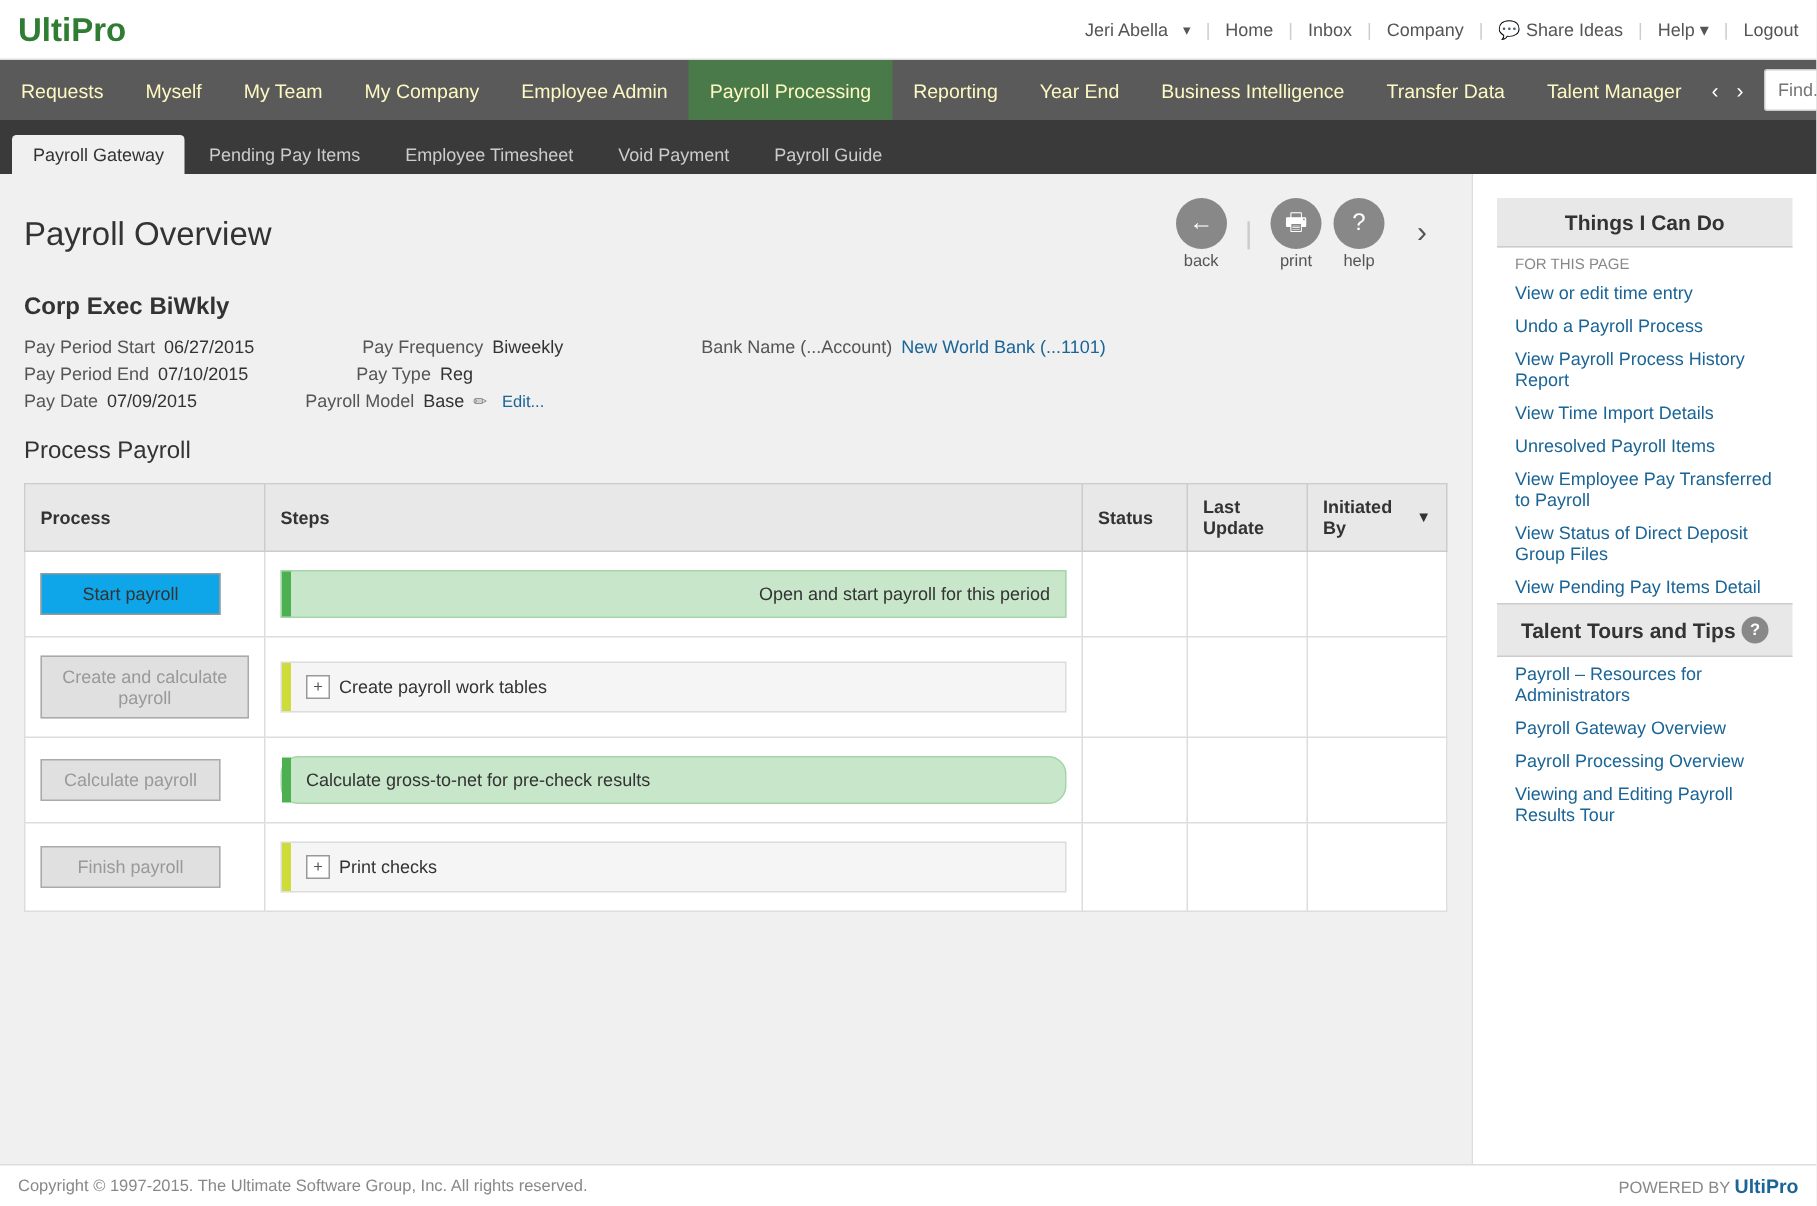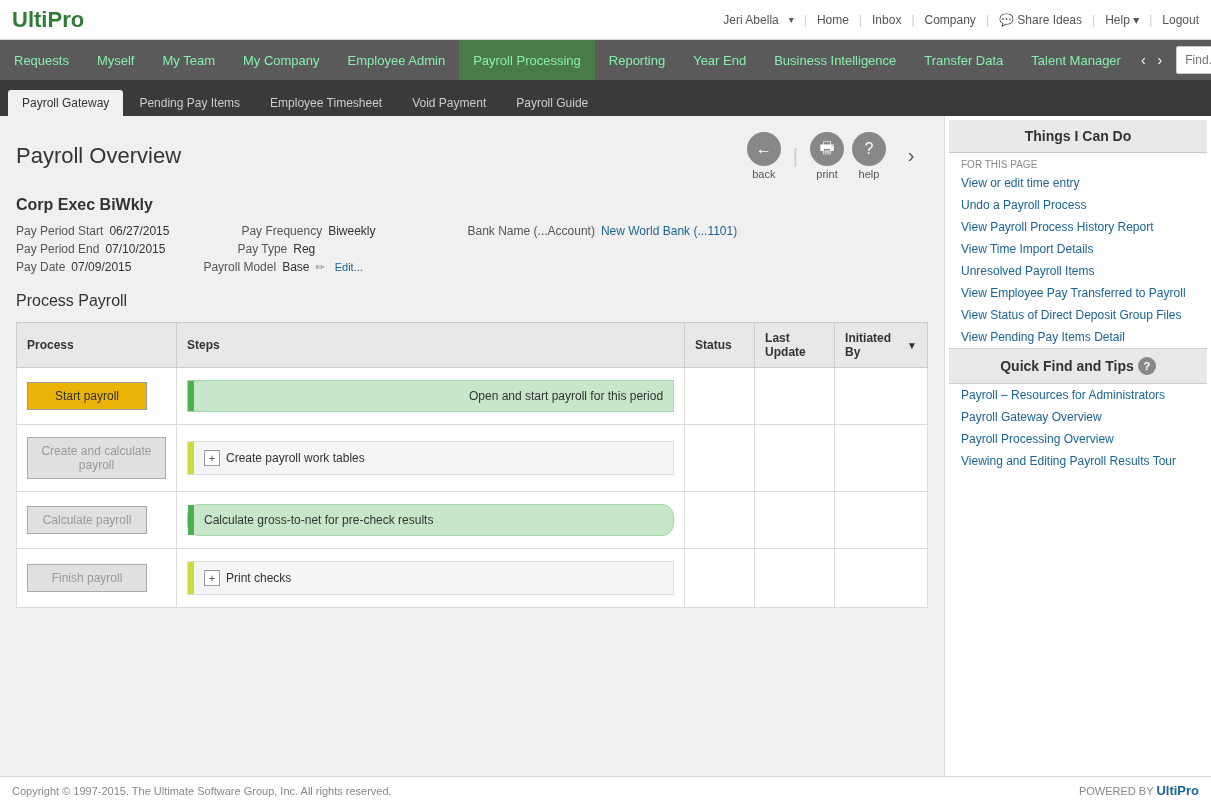--- a/index.html
+++ b/index.html
@@ -25,21 +25,21 @@
     .dropdown-arrow { font-size: 10px; }
 
     
     #nav {
       background: #5a5a5a;
       display: flex;
       align-items: stretch;
       height: 40px;
     }
     .nav-item {
-      color: #86efac;
+      color: #fef9c3;
       padding: 0 14px;
       display: flex;
       align-items: center;
       cursor: pointer;
       font-size: 13px;
       white-space: nowrap;
     }
     .nav-item.active { background: #3a3a3a; }
     .nav-item.highlighted { background: #4a7a4a; }
     .nav-arrows { display: flex; align-items: center; }
@@ -189,21 +189,21 @@
       padding: 6px 12px;
       border: 1px solid #aaa;
       background: #e0e0e0;
       color: #333;
       font-size: 12px;
       cursor: pointer;
       min-width: 120px;
       text-align: center;
     }
     .process-btn.active {
-      background: #eab308;
+      background: #0ea5e9;
       border: 1px solid #999;
       cursor: pointer;
     }
     .process-btn.disabled {
       color: #999;
       cursor: default;
     }
     .step-bar {
       display: flex;
       align-items: center;
@@ -237,25 +237,25 @@
       color: #555;
     }
     .col-header-with-arrow {
       display: flex;
       align-items: center;
       gap: 16px;
     }
 
     
     #sidebar {
-      width: 267px;
+      width: 230px;
       background: #fff;
       border-left: 1px solid #ddd;
       overflow-y: auto;
-      padding: 4px;
+      padding: 16px;
     }
     #sidebar-things {
       background: #e8e8e8;
       padding: 8px 12px;
       text-align: center;
       font-size: 14px;
       font-weight: bold;
       color: #333;
       border-bottom: 1px solid #ccc;
     }
@@ -524,21 +524,21 @@
     <a class="sidebar-link" href="#">View or edit time entry</a>
     <a class="sidebar-link" href="#">Undo a Payroll Process</a>
     <a class="sidebar-link" href="#">View Payroll Process History Report</a>
     <a class="sidebar-link" href="#">View Time Import Details</a>
     <a class="sidebar-link" href="#">Unresolved Payroll Items</a>
     <a class="sidebar-link" href="#">View Employee Pay Transferred to Payroll</a>
     <a class="sidebar-link" href="#">View Status of Direct Deposit Group Files</a>
     <a class="sidebar-link" href="#">View Pending Pay Items Detail</a>
 
     <div id="sidebar-quick-tours">
-      <span>Quick Find and Tips</span>
+      <span>Talent Tours and Tips</span>
       <span class="help-circle">?</span>
     </div>
     <a class="sidebar-link" href="#">Payroll – Resources for Administrators</a>
     <a class="sidebar-link" href="#">Payroll Gateway Overview</a>
     <a class="sidebar-link" href="#">Payroll Processing Overview</a>
     <a class="sidebar-link" href="#">Viewing and Editing Payroll Results Tour</a>
   </div>
 </div>
 
 <div id="footer">

